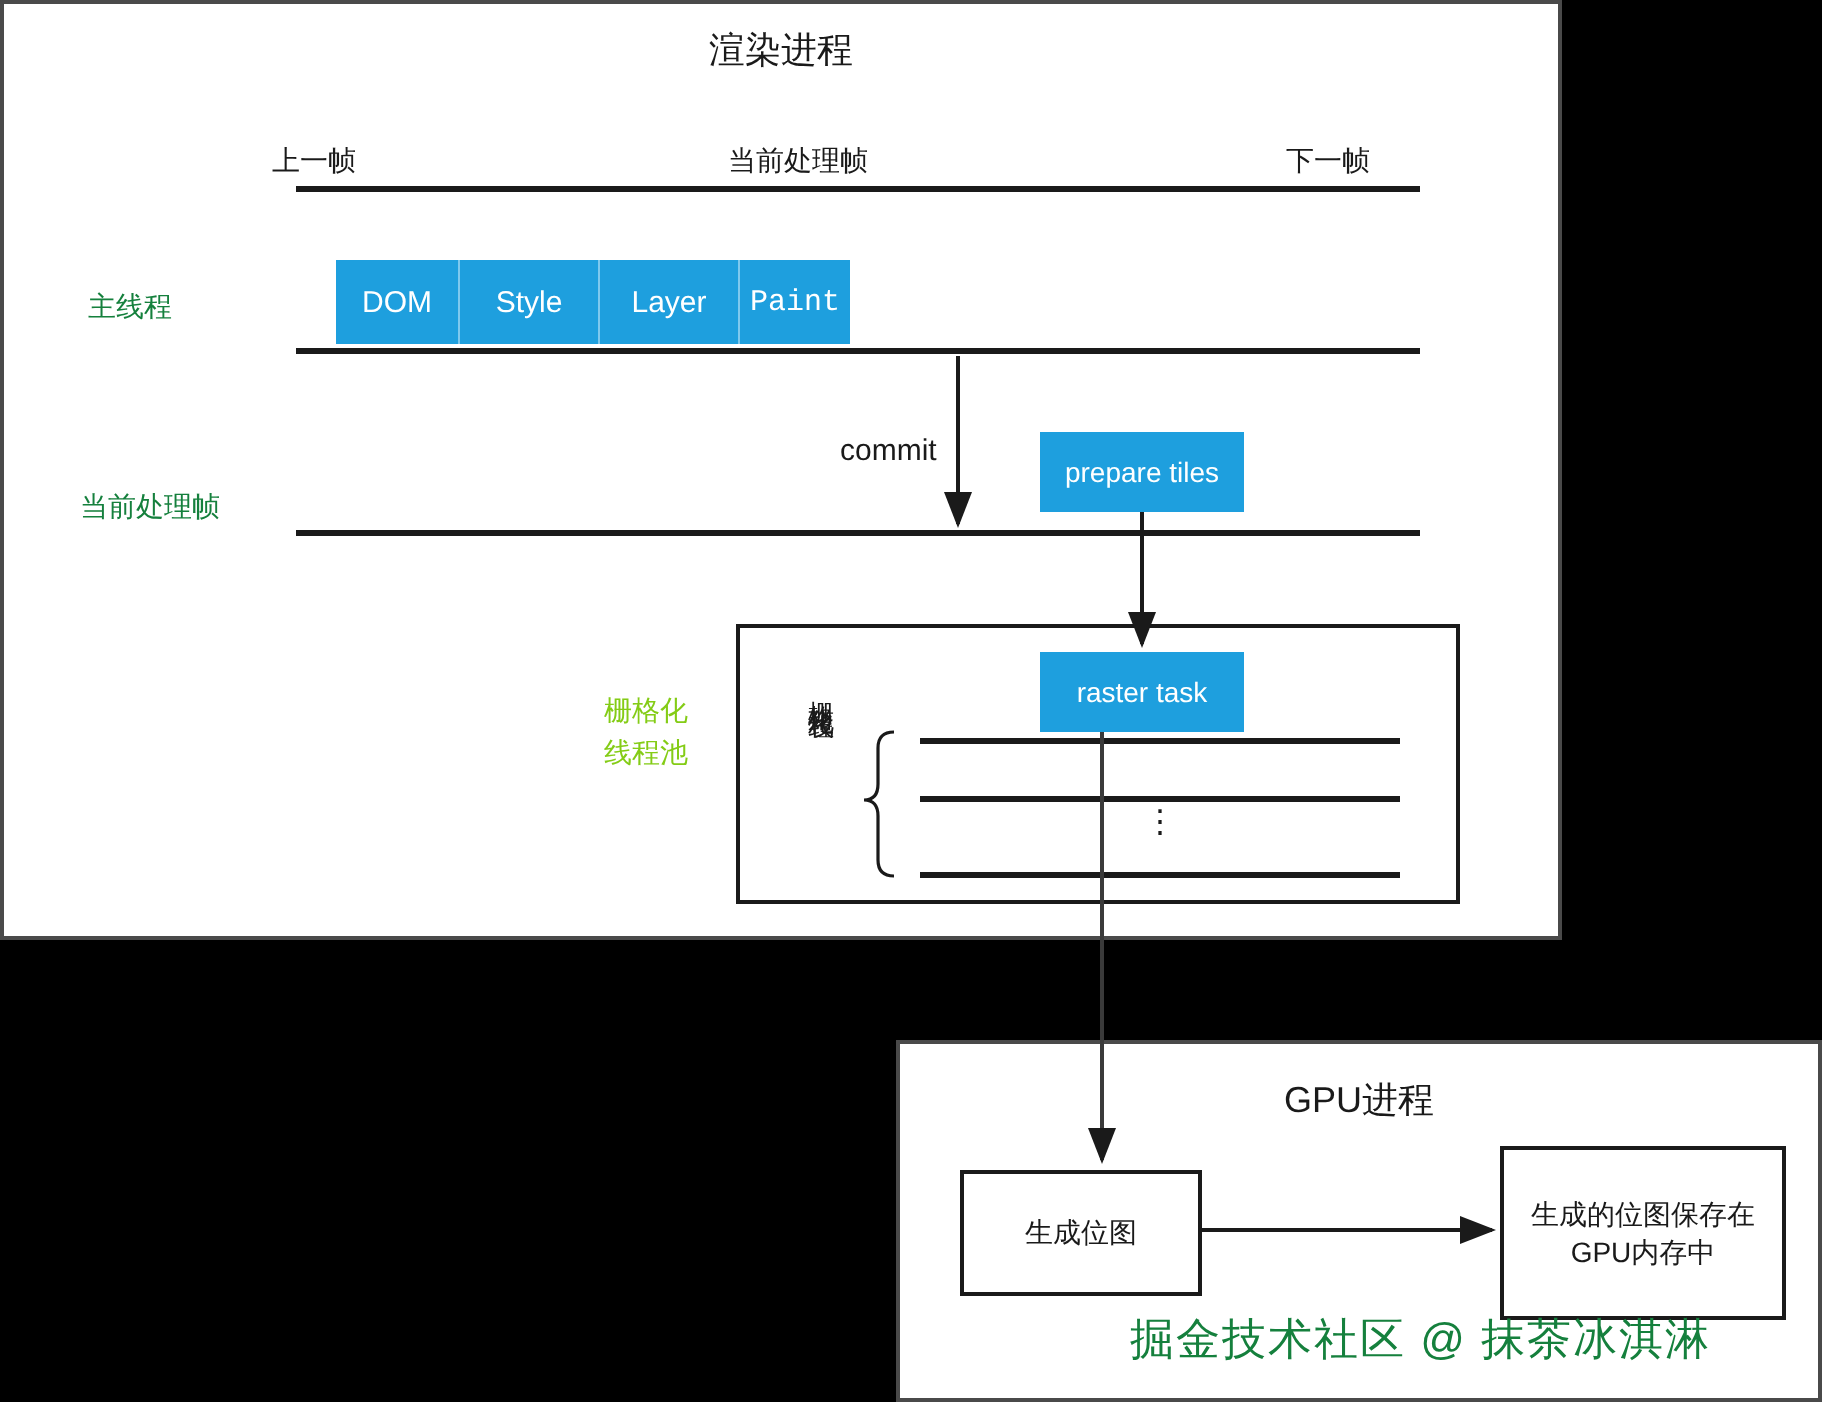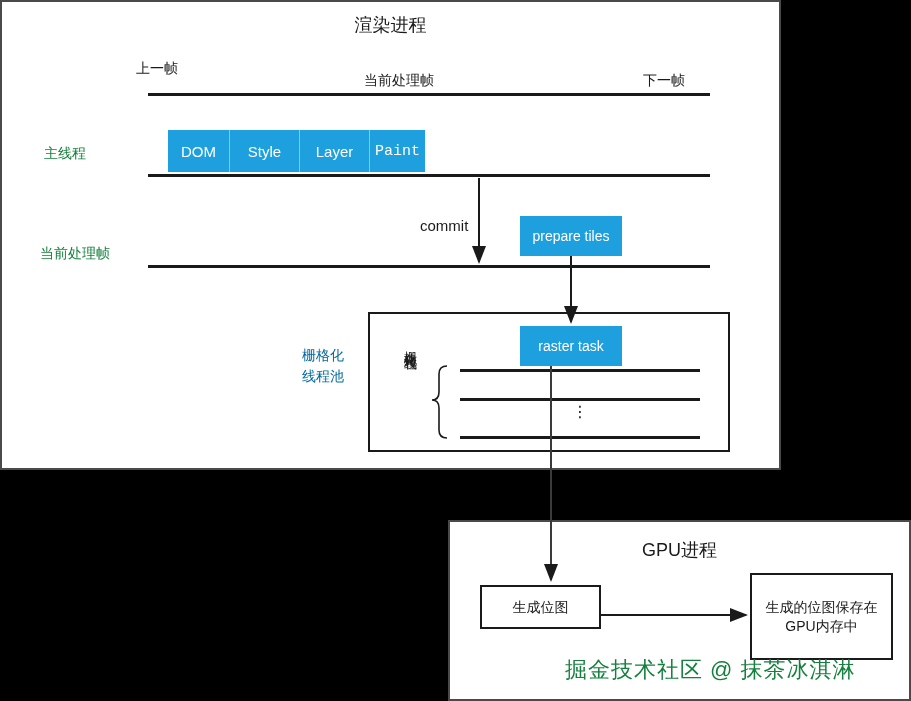--- a/index.html
+++ b/index.html
@@ -105,21 +105,21 @@
     width: 362px; height: 140px;
     border: 2px solid #1a1a1a;
     background: #ffffff;
     box-sizing: border-box;
   }
   .pool-label {
     position: absolute;
     left: 288px; top: 345px;
     width: 70px;
     font-size: 14px;
-    color: #0369a1;
+    color: #84cc16;
     text-align: center;
     line-height: 1.5;
   }
   .vertical-label {
     position: absolute;
     left: 404px; top: 340px;
     font-size: 13px;
     color: #1a1a1a;
     writing-mode: vertical-rl;
     text-orientation: upright;
@@ -176,21 +176,21 @@
   }
 </style>
 </head>
 <body>
 
 <div class="canvas">
 
   <div class="renderer-panel"></div>
   <div class="panel-title" id="renderer-title">渲染进程</div>
 
-  <div class="frame-label" style="left:136px; top:60px;">上一帧</div>
+  <div class="frame-label" style="left:136px; top:72px;">上一帧</div>
   <div class="frame-label" style="left:364px; top:72px;">当前处理帧</div>
   <div class="frame-label" style="left:643px; top:72px;">下一帧</div>
 
   <div class="rule" style="left:148px; top:93px; width:562px;"></div>
 
   <div class="thread-label" style="left:44px; top:145px;">主线程</div>
   <div class="thread-label" style="left:40px; top:245px;">当前处理帧</div>
 
   <div class="pipeline">
     <div class="stage" style="width:62px;">DOM</div>
@@ -217,21 +217,21 @@
   <div class="thread-line" style="top:369px;"></div>
   <div class="thread-line" style="top:398px;"></div>
   <div class="thread-line" style="top:436px;"></div>
   <div class="vdots">⋮</div>
 
   <div class="blue-box" style="left:520px; top:326px; width:102px; height:40px;">raster task</div>
 
   <div class="gpu-panel"></div>
   <div class="panel-title" id="gpu-title">GPU进程</div>
 
-  <div class="plain-box" style="left:480px; top:585px; width:121px; height:44px;">生成位图</div>
+  <div class="plain-box" style="left:480px; top:585px; width:121px; height:63px;">生成位图</div>
 
   <div class="plain-box" style="left:750px; top:573px; width:143px; height:87px; flex-direction:column;">
     <span>生成的位图保存在</span>
     <span>GPU内存中</span>
   </div>
 
   <div class="watermark">掘金技术社区 @ 抹茶冰淇淋</div>
 
   <svg class="overlay" viewBox="0 0 911 701" xmlns="http://www.w3.org/2000/svg">
     <defs>

